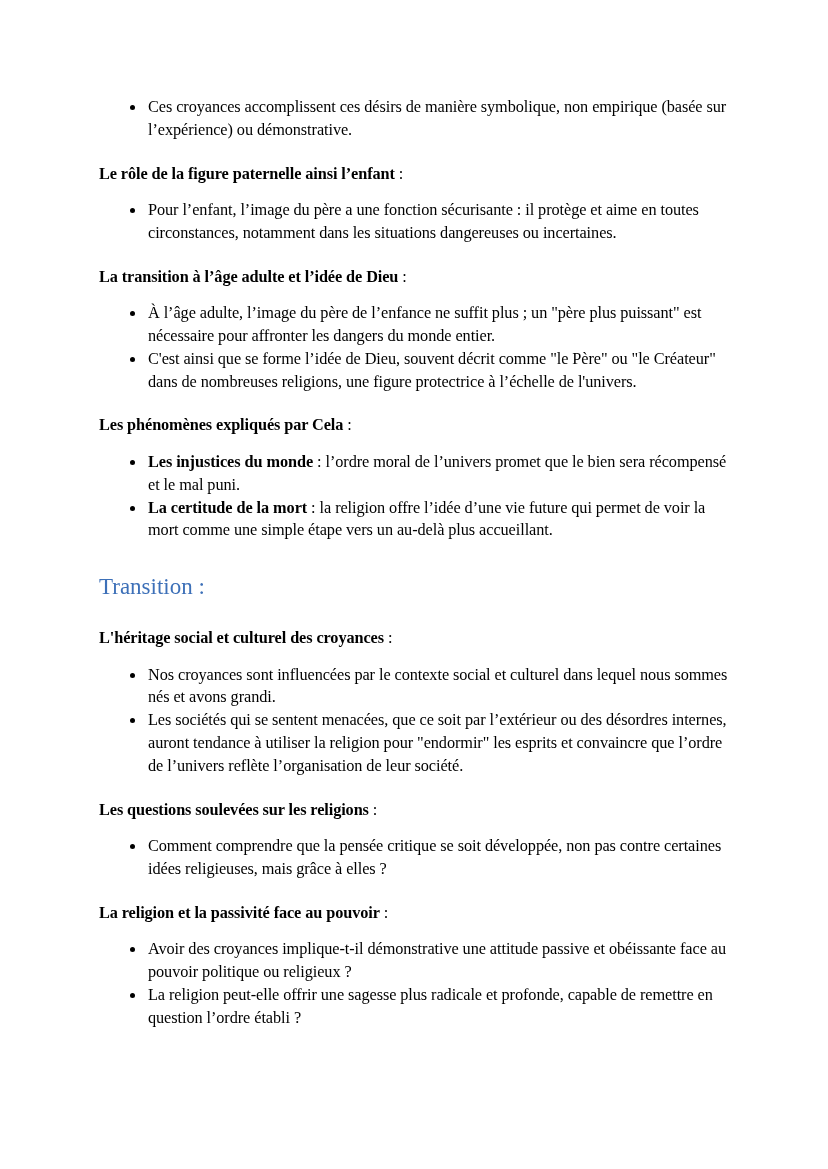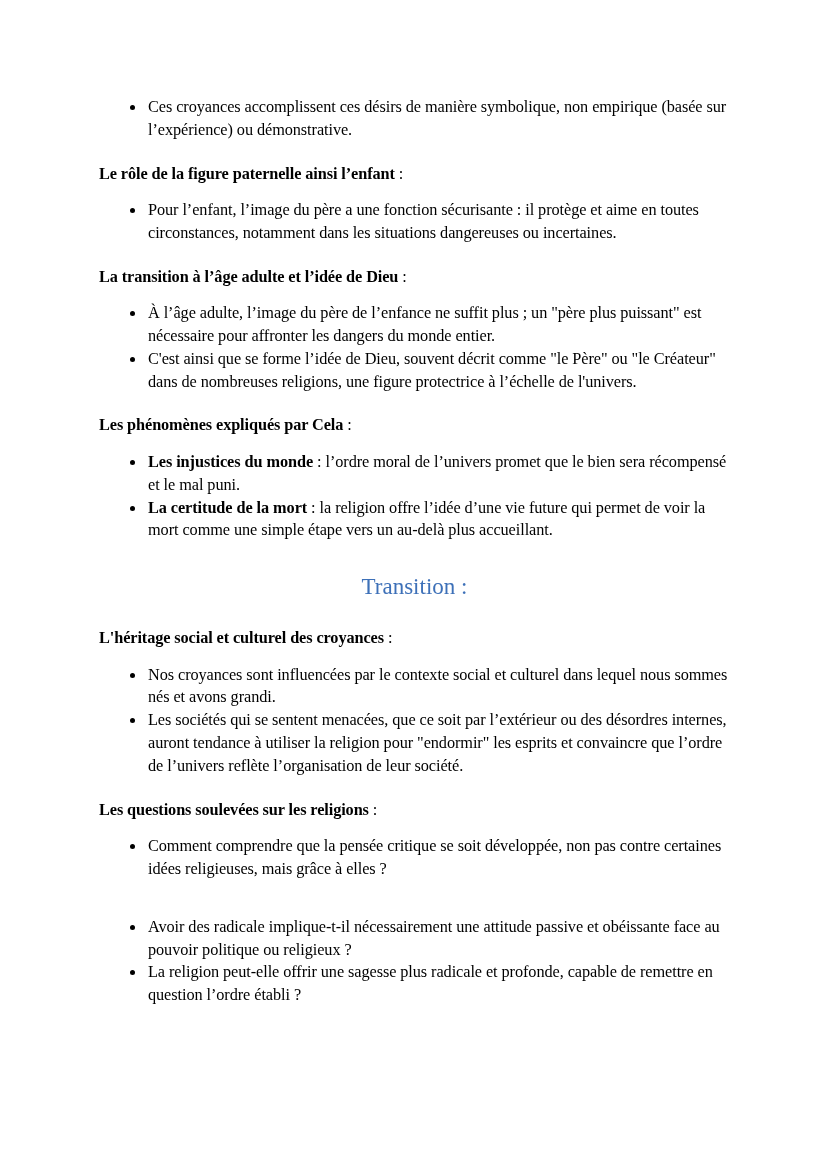--- a/index.html
+++ b/index.html
@@ -42,21 +42,20 @@
   }
 
   
   .heading-blue {
     font-size: 23px;
     font-weight: normal;
     line-height: 1.3;
     margin: 0;
     color: #3d70b8;
     letter-spacing: 0px;
-    text-align: center;
   }
 
   
   ul.bullets {
     list-style: none;
     margin: 0;
     padding: 0;
   }
   ul.bullets > li {
     position: relative;
@@ -124,19 +123,20 @@
         <li><span>Nos croyances sont influencées par le contexte social et culturel dans lequel nous sommes nés et avons grandi.</span></li>
         <li><span>Les sociétés qui se sentent menacées, que ce soit par l’extérieur ou des désordres internes, auront tendance à utiliser la religion pour "endormir" les esprits et convaincre que l’ordre de l’univers reflète l’organisation de leur société.</span></li>
       </ul>
       <div class="sp-after-list"></div>
       <p class="heading"><span>Les questions soulevées sur les religions</span><span class="colon"> :</span></p>
       <div class="sp-after-heading"></div>
       <ul class="bullets">
         <li><span>Comment comprendre que la pensée critique se soit développée, non pas contre certaines idées religieuses, mais grâce à elles ?</span></li>
       </ul>
       <div class="sp-after-list"></div>
+      <p class="heading"><span>La religion et la passivité face au pouvoir</span><span class="colon"> :</span></p>
       <div class="sp-after-heading"></div>
       <ul class="bullets">
-        <li><span>Avoir des radicale implique-t-il nécessairement une attitude passive et obéissante face au pouvoir politique ou religieux ?</span></li>
+        <li><span>Avoir des croyances implique-t-il démonstrative une attitude passive et obéissante face au pouvoir politique ou religieux ?</span></li>
         <li><span>La religion peut-elle offrir une sagesse plus radicale et profonde, capable de remettre en question l’ordre établi ?</span></li>
       </ul>
     </div>
 </div>
 
 </body></html>

